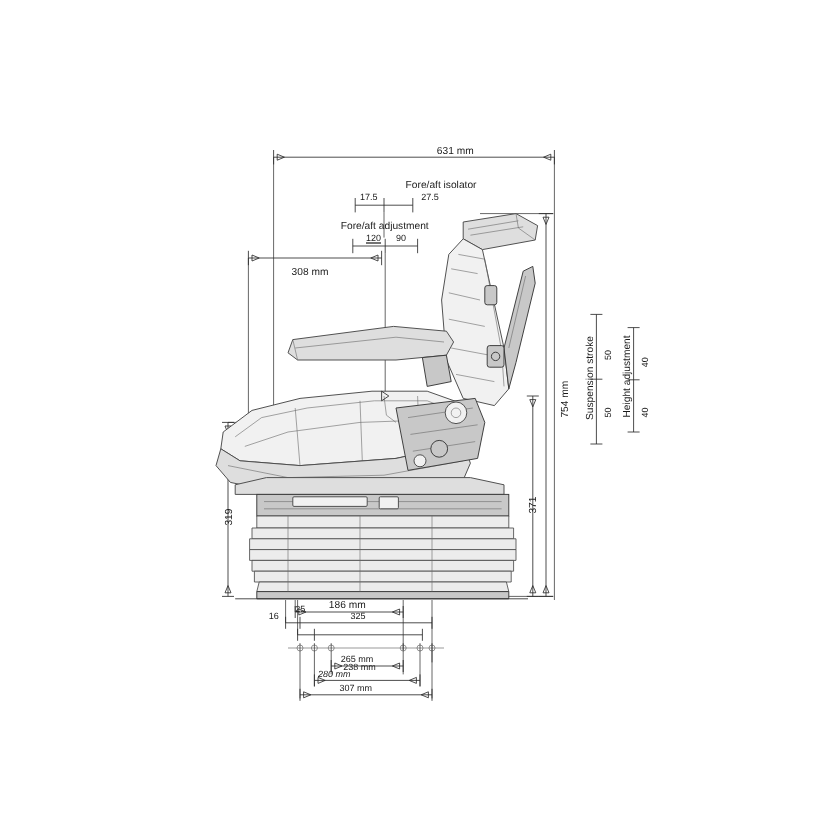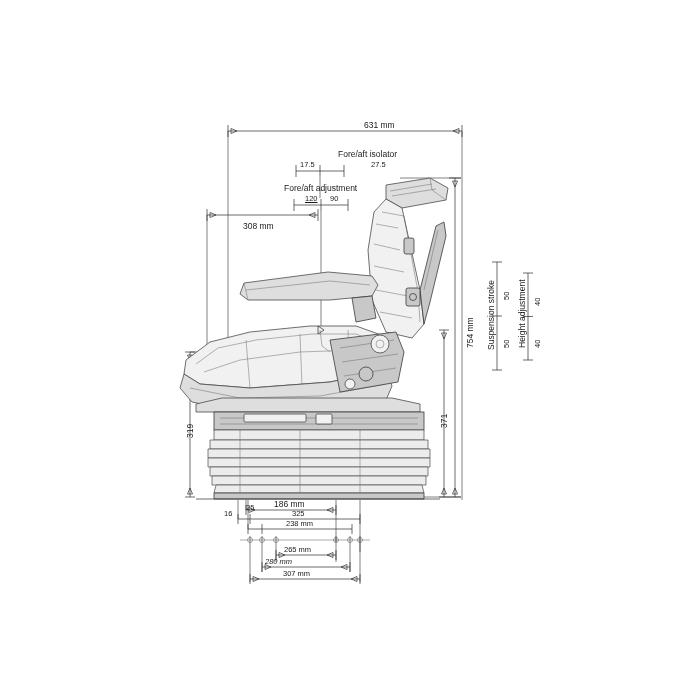--- a/index.html
+++ b/index.html
@@ -285,21 +285,21 @@
       <path class="dimline" d="M 253 576.5 L 259 579 L 253 581.5 Z" fill="#2b2b2b"></path>
       <path class="dimline" d="M 357 576.5 L 351 579 L 357 581.5 Z" fill="#2b2b2b"></path>
     </g>
 
   </svg>
 
   <div class="lbl" style="left:328px; top:121px;padding-left:36px;">631 mm</div>
 
   <div class="lbl" style="left:290px; top:150px;margin-left:48px;">Fore/aft isolator</div>
   <div class="lbl small" style="left:300px; top:161px;">17.5</div>
-  <div class="lbl small" style="left:343px; top:161px;padding-left:28px;">27.5</div>
+  <div class="lbl small" style="left:323px; top:161px;padding-left:28px;">27.5</div>
 
   <div class="lbl" style="left:284px; top:184px;">Fore/aft adjustment</div>
   <div class="lbl small" style="left:305px; top:195px;text-decoration:underline;">120</div>
   <div class="lbl small" style="left:330px; top:195px;">90</div>
 
   <div class="lbl" style="left:243px; top:222px;">308 mm</div>
 
   <div class="lbl vert" style="left:466px; top:348px;">754 mm</div>
 
   <div class="lbl vert" style="left:487px; top:350px;">Suspension stroke</div>
@@ -311,18 +311,18 @@
   <div class="lbl vert small" style="left:534px; top:348px;">40</div>
 
   <div class="lbl vert" style="left:186px; top:438px;">319</div>
 
   <div class="lbl vert" style="left:440px; top:428px;">371</div>
 
   <div class="lbl" style="left:274px; top:500px;">186 mm</div>
   <div class="lbl small" style="left:224px; top:510px;text-align:center;">16</div>
   <div class="lbl small" style="left:292px; top:510px;">325</div>
   <div class="lbl small" style="left:246px; top:504px;">25</div>
-  <div class="lbl small" style="left:286px; top:520px;">238 mm</div>
+  <div class="lbl small" style="left:286px; top:552px;">238 mm</div>
   <div class="lbl small" style="left:284px; top:546px;">265 mm</div>
   <div class="lbl small" style="left:265px; top:558px;font-style:italic;">280 mm</div>
   <div class="lbl small" style="left:283px; top:570px;">307 mm</div>
 
 </div>
 
 </body></html>

